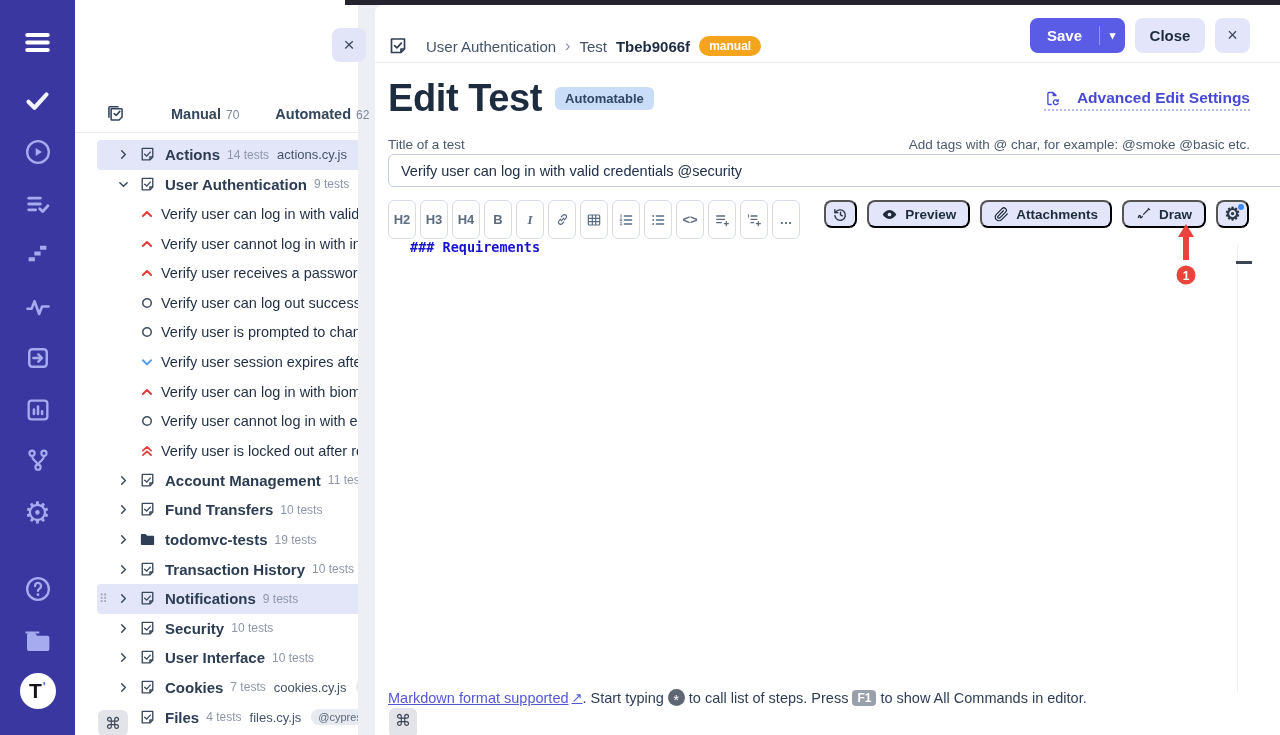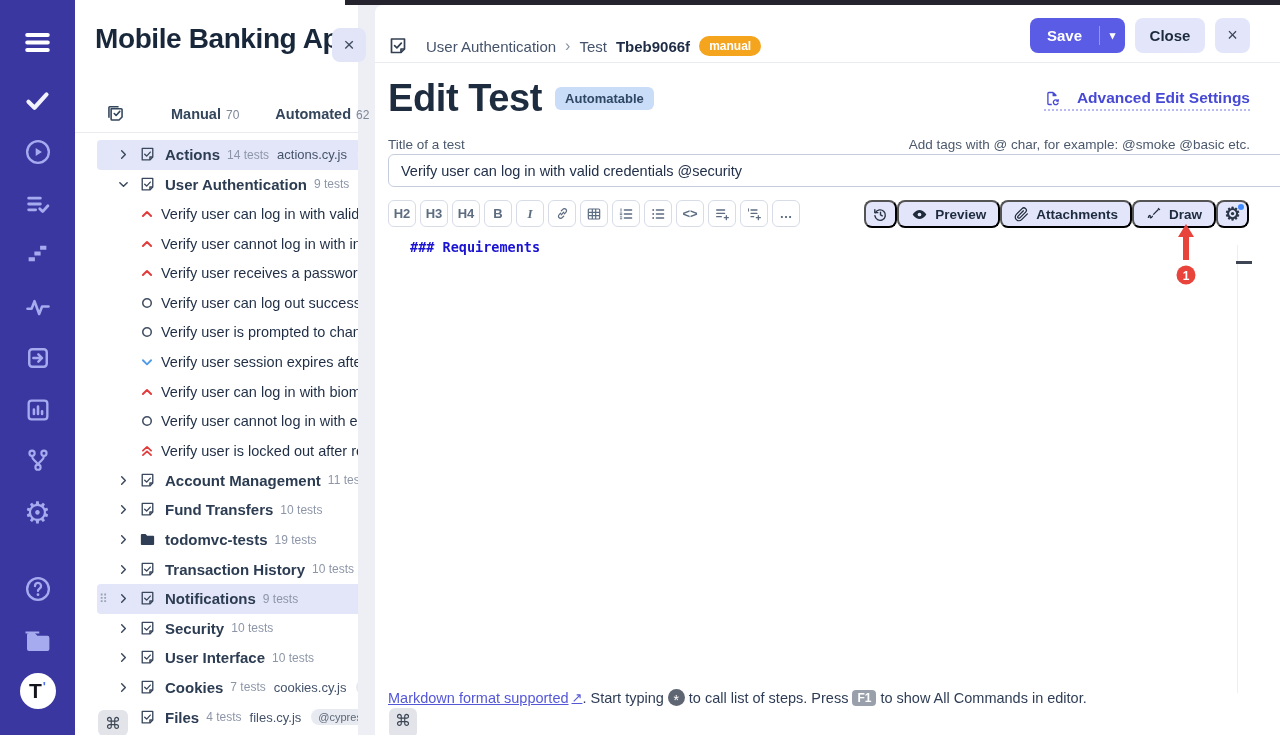--- a/index.html
+++ b/index.html
@@ -55,23 +55,23 @@
   .h1row { position:absolute; left:13px; top:72px; display:flex; align-items:center; gap:13px; }
   .h1row h1 { font-size:38px; font-weight:800; color:#1e2c40; letter-spacing:-.4px; }
   .badge-auto { background:#c9dcf8; color:#2e4763; font-size:13px; font-weight:700; padding:4px 10px; border-radius:6px; }
   .advlink { position:absolute; right:30px; top:84px; display:inline-flex; align-items:center; gap:7px; color:#4749d6; font-size:15.5px; font-weight:700; border-bottom:2px dotted #b9baf0; padding-bottom:2px; cursor:pointer; }
 
   .lbl-title { position:absolute; left:13px; top:132px; font-size:13.5px; color:#4b596d; }
   .lbl-hint { position:absolute; right:30px; top:132px; font-size:13.5px; color:#4b596d; }
   .title-input { position:absolute; left:13px; top:149px; width:906px; height:33px; border:1px solid #c6cedd; border-radius:6px; padding:0 12px; font-size:14.5px; color:#22304a; font-family:"Liberation Sans",sans-serif; outline:none; background:#fff; }
 
   .fmtbar { position:absolute; left:13px; top:195px; display:flex; gap:4px; }
-  .fbtn { min-width:28px; height:27px; padding:0 4px; border:1px solid #d7dce7; border-radius:6px; background:#fff; color:#5c6c81; font-size:13px; font-weight:700; display:flex; align-items:center; justify-content:center; cursor:pointer; }
+  .fbtn { min-width:28px; height:39px; padding:0 4px; border:1px solid #d7dce7; border-radius:6px; background:#fff; color:#5c6c81; font-size:13px; font-weight:700; display:flex; align-items:center; justify-content:center; cursor:pointer; }
   .fbtn.it { font-style:italic; font-family:"Liberation Serif",serif; }
-  .actbar { position:absolute; right:31px; top:195px; display:flex; gap:0; align-items:center; }
+  .actbar { position:absolute; right:31px; top:195px; display:flex; gap:10px; align-items:center; }
   .abtn { height:28px; background:#e3e6fa; border-radius:8px; color:#1d2b3e; font-size:13.5px; font-weight:700; display:flex; align-items:center; gap:7px; padding:0 12px; cursor:pointer; position:relative; }
   .abtn.sq { width:33px; padding:0; justify-content:center; }
   .gear-glyph { font-size:18px; color:#2b3648; line-height:1; }
   .bluedot { position:absolute; top:2px; right:3px; width:6px; height:6px; border-radius:50%; background:#3d8bfd; }
 
   .editor-text { position:absolute; left:35px; top:234px; font-family:"DejaVu Sans Mono",monospace; font-weight:700; font-size:13.5px; color:#1a13d3; }
   .vline { position:absolute; left:862px; top:240px; width:1px; height:448px; background:#edeef3; }
   .vdash { position:absolute; left:861px; top:256px; width:16px; height:3px; background:#3e4656; }
   .annot { position:absolute; left:795px; top:215px; width:32px; height:68px; z-index:5; }
 
@@ -153,21 +153,20 @@
         <path d="M3.2 7.2c0-.9.7-1.6 1.6-1.6h4.6l2.1 2.2h8a1.6 1.6 0 0 1 1.6 1.6v9a1.6 1.6 0 0 1-1.6 1.6H4.8a1.6 1.6 0 0 1-1.6-1.6z"></path>
         <path d="M2 5.2h11" stroke="#a6abef" stroke-width="1.6"></path>
       </svg>
     </div>
     <div class="sb-slot" style="top: 673px;">
       <span class="logo-circle">T<i>'</i></span>
     </div>
   </nav>
 
 <section class="panel">
-  <div class="p-title">Mobile Banking Ap</div>
   <div class="p-tabs">
     <span class="sicon">
       <svg viewBox="0 0 24 24" width="21" height="21" fill="none" stroke="#33465c" stroke-width="1.8" stroke-linejoin="round">
           <path d="M7 6.5h11.5a1 1 0 0 1 1 1V16l-3.5 3.5H8a1 1 0 0 1-1-1z"></path>
           <path d="M4.5 16.8V5.2a1 1 0 0 1 1-1h10"></path>
           <path d="M10.5 12l2.2 2.2 4.2-4.6" stroke-linecap="round"></path>
         </svg>
     </span>
     <span class="tab">
       <span>Manual</span>

